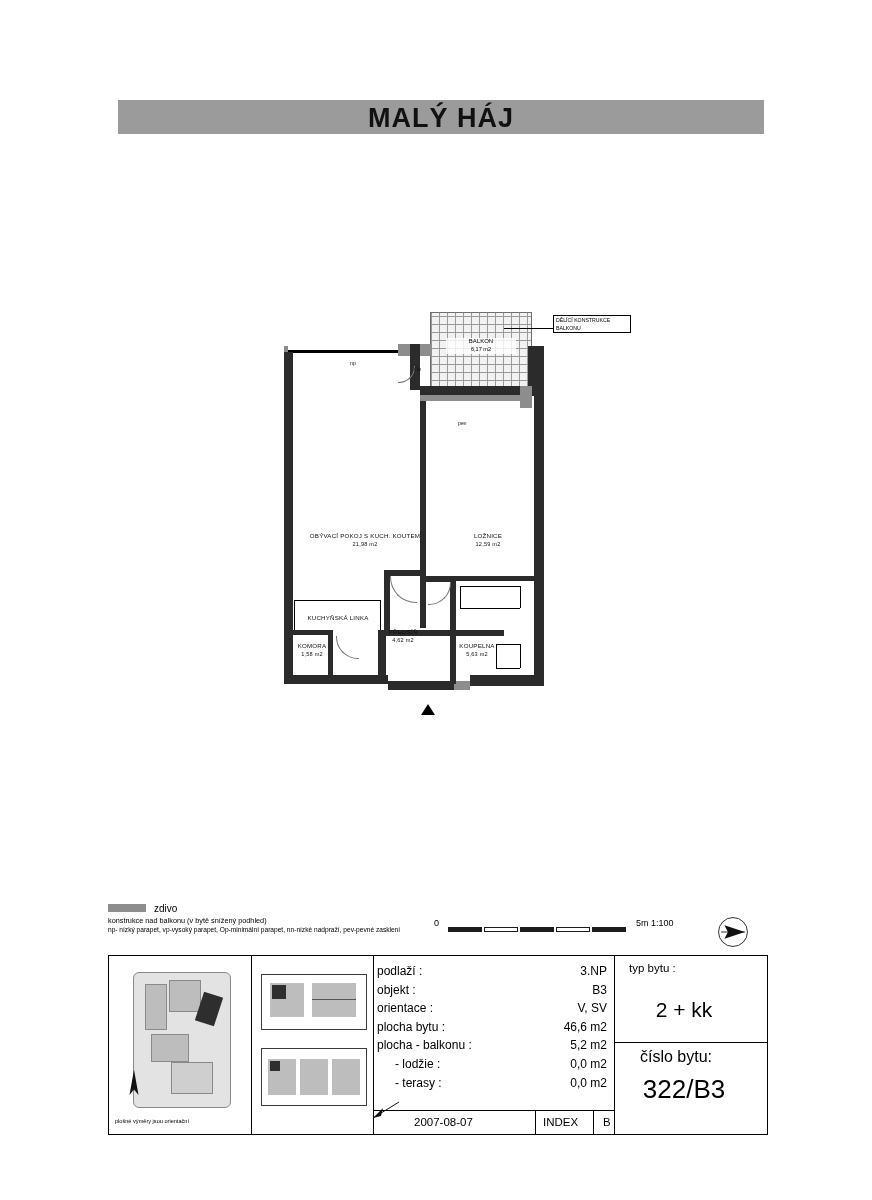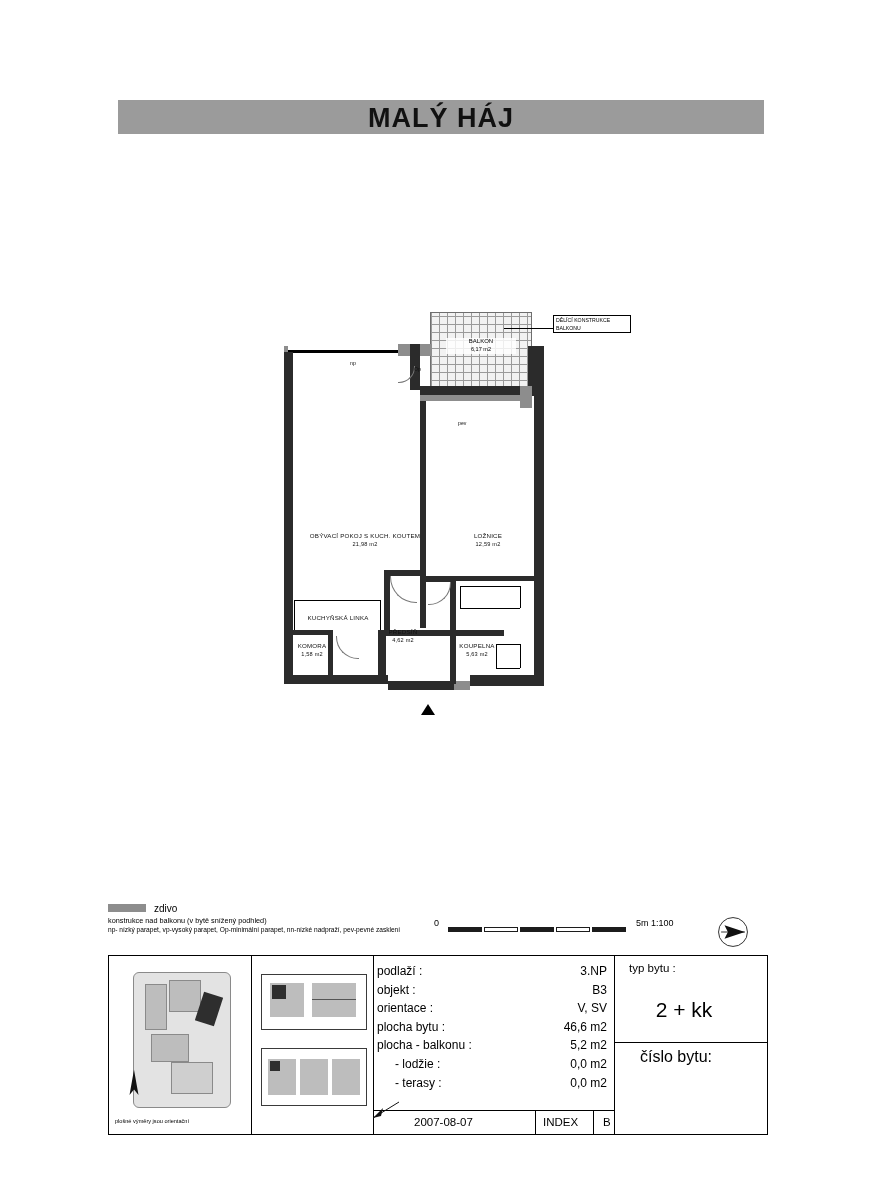--- a/index.html
+++ b/index.html
@@ -314,20 +314,21 @@
       </div>
       <div class="spec-row">
         <span class="lbl spec-indent">- terasy :</span>
         <span class="val">0,0 m2</span>
       </div>
     </div>
 
     <div class="typbox-lbl">typ bytu :</div>
     <div class="typ-val">2 + kk</div>
     <div class="cislo-lbl">číslo bytu:</div>
+    <div class="cislo-val">322/B3</div>
 
     <svg class="north-mid" viewBox="0 0 30 28">
       <line x1="2" y1="22" x2="28" y2="6" stroke="#111" stroke-width="1"></line>
       <polygon points="2,22 12,12 10,20" fill="#111"></polygon>
     </svg>
     <div class="date">2007-08-07</div>
     <div class="indexlbl">INDEX</div>
     <div class="indexval">B</div>
   </div>
 

